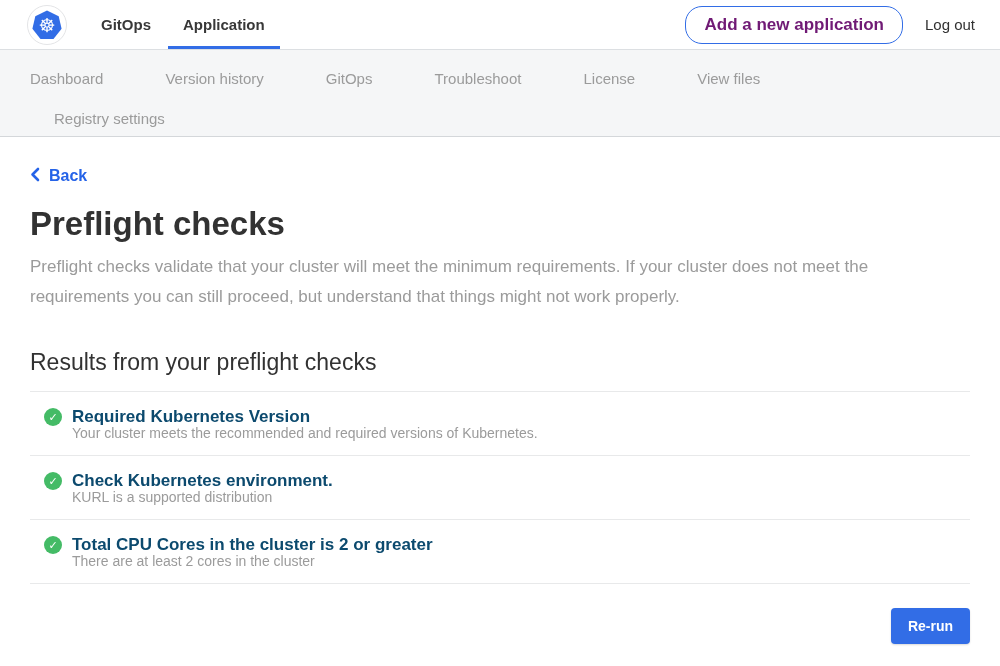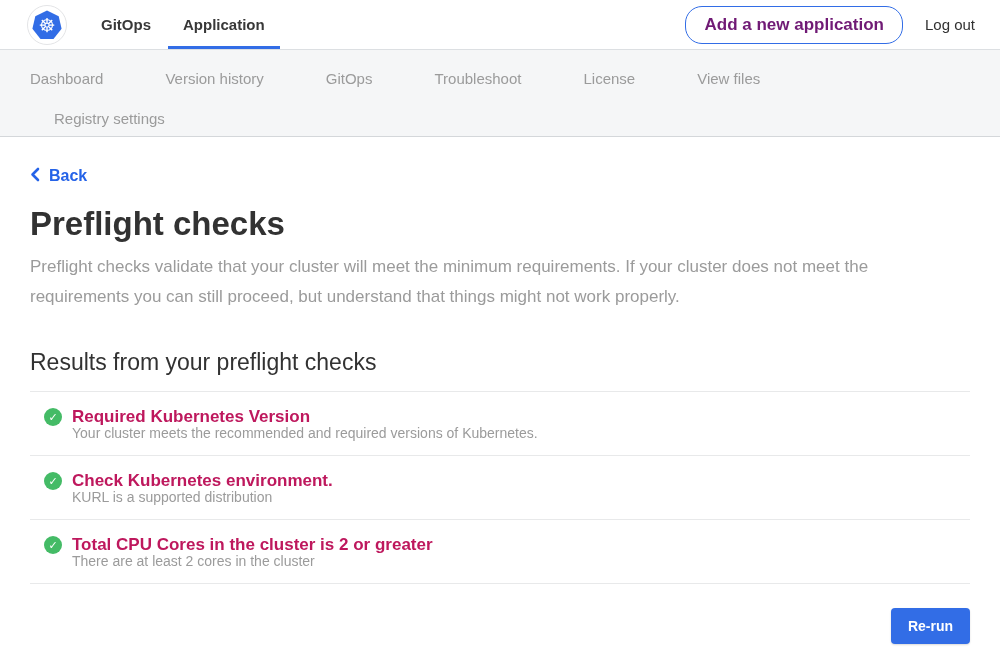--- a/index.html
+++ b/index.html
@@ -53,21 +53,21 @@
   .check-row {
     display:flex; align-items:flex-start; gap:10px;
     border-top:1px solid #e8e9ea; padding:15px 0 14px 14px;
   }
   .checks .check-row:last-child { border-bottom:1px solid #e8e9ea; }
   .check-icon {
     flex:0 0 auto; width:18px; height:18px; border-radius:50%;
     background:#44bb66; color:#fff; font-size:11px; font-weight:bold;
     display:flex; align-items:center; justify-content:center; margin-top:1px;
   }
-  .check-title { font-size:17px; font-weight:bold; color:#be185d; line-height:19px; }
+  .check-title { font-size:17px; font-weight:bold; color:#0c4a6e; line-height:19px; }
   .check-detail { margin-top:0; font-size:14px; color:#9b9b9b; line-height:15px; }
 
   .actions { margin-top:24px; display:flex; justify-content:flex-end; }
   .primary-btn {
     background:#326de6; color:#fff; border:none; border-radius:4px;
     font-family:inherit; font-size:14px; font-weight:bold;
     padding:10px 17px; cursor:pointer; box-shadow:0 1px 2px rgba(0,0,0,.15);
   }
 </style>
 </head>

